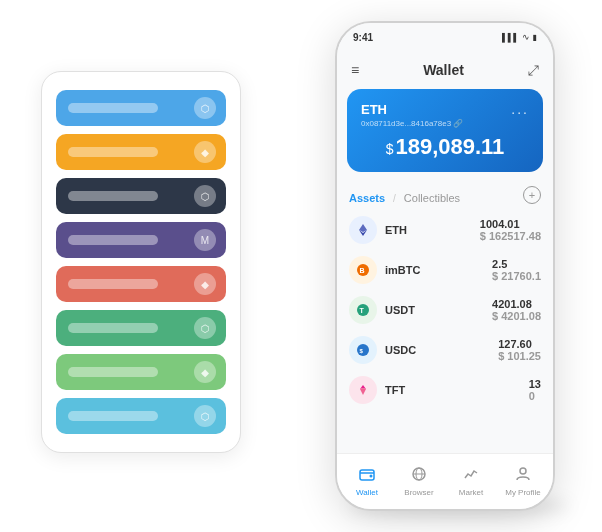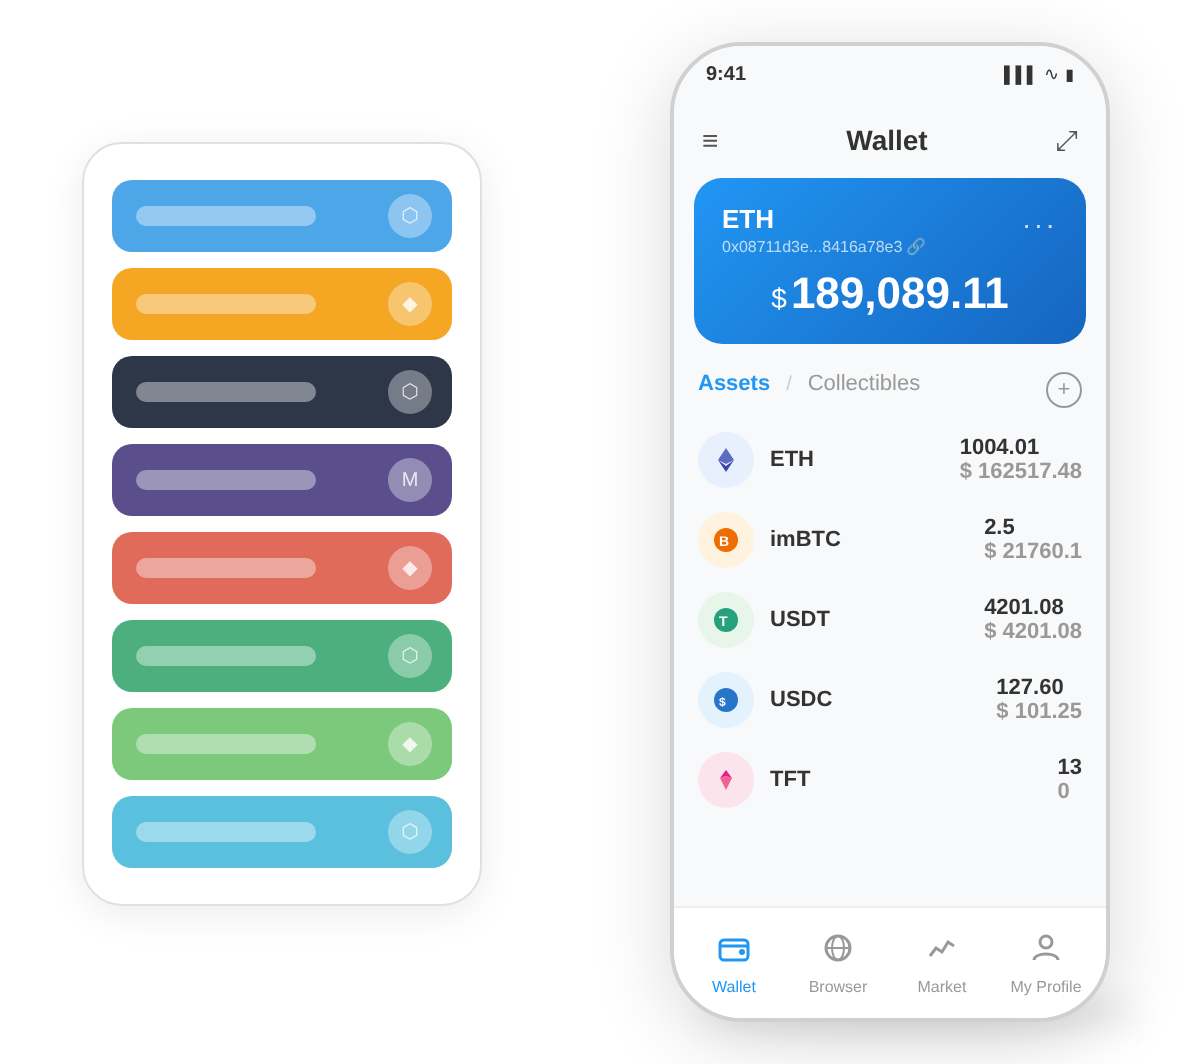--- a/index.html
+++ b/index.html
@@ -205,21 +205,21 @@
     .eth-balance-prefix {
       font-size: 14px;
       font-weight: 400;
       margin-right: 2px;
     }
 
     
     .assets-header {
       display: flex;
       justify-content: space-between;
-      align-items: flex-start;
+      align-items: flex-end;
       padding: 6px 12px;
       flex-shrink: 0;
     }
 
     .assets-tabs {
       display: flex;
       gap: 8px;
       align-items: center;
       font-size: 11px;
     }

